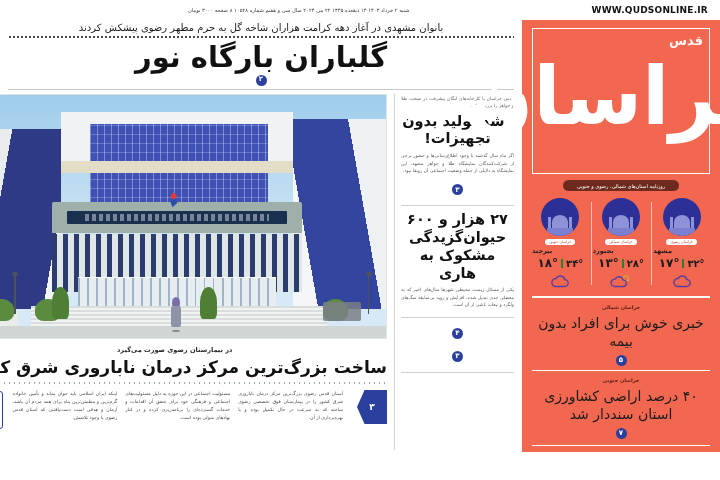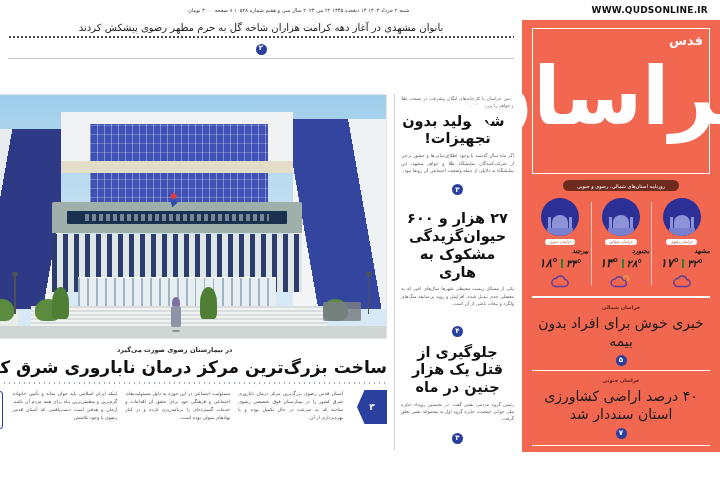--- a/index.html
+++ b/index.html
@@ -236,21 +236,21 @@
     color: #fff; font-size: 13px; font-weight: bold; opacity: .95;
   }
   .rail-sub {
     margin: 6px auto 0; background: #6e2a1d; color: #fff;
     font-size: 5px; border-radius: 9px; padding: 2.5px 14px;
     text-align: center; white-space: nowrap; width: fit-content;
   }
 
   .cities { display: flex; flex-direction: row; gap: 0; margin-top: 7px; }
   .city {
-    flex: 1; text-align: right; position: relative; padding: 0 2px; font-style: italic;
+    flex: 1; text-align: left; position: relative; padding: 0 2px;
   }
   .city + .city::after {
     content: ""; position: absolute; top: 4px; bottom: 4px; right: -1px;
     width: 1px; background: rgba(255,255,255,.6);
   }
   .city-icon {
     width: 38px; height: 38px; border-radius: 50%; background: #2b2f96;
     margin: 0 auto; position: relative; overflow: hidden;
   }
   .dome { position: absolute; left: 50%; transform: translateX(-50%); background: #8e93d8; }
@@ -296,20 +296,21 @@
   </div>
 
   <div class="main-area">
 
     <div class="kicker-row">
       <div class="kicker">بانوان مشهدی در آغاز دهه کرامت هزاران شاخه گل به حرم مطهر رضوی پیشکش کردند</div>
       <div class="dotted-rule"></div>
     </div>
 
     <div class="mainhead-wrap">
+      <div class="main-headline">گلباران بارگاه نور</div>
       <span class="pagebadge badge-center">۲</span>
       <div class="thin-rule"></div>
     </div>
 
     <div class="body-cols">
 
       <div class="left-briefs">
 
         <div class="brief">
           <div class="brief-over">قدس خراسان با کارخانه‌های لنگان پیشرفت در صنعت طلا و جواهر را بررسی کرد</div>
@@ -323,24 +324,20 @@
 
         <div class="brief">
           <div class="brief-title">۲۷ هزار و ۶۰۰ حیوان‌گزیدگی مشکوک به هاری</div>
           <div class="brief-lead">یکی از مسائل زیست محیطی شهرها سال‌های اخیر که به معضلی جدی تبدیل شده، افزایش و رویه بی‌سابقه سگ‌های ولگرد و تبعات ناشی از آن است.</div>
         </div>
         <div class="brief-sep"></div>
         <div class="badge-row">
           <span class="pagebadge">۴</span>
         </div>
 
-        <div class="brief">
-          <div class="brief-title">جلوگیری از قتل یک هزار جنین در ماه</div>
-          <div class="brief-lead">رئیس گروه مردمی نفس گفت: در نخستین رویداد جایزه ملی جوانی جمعیت، جایزه گروه اول به مجموعه نفس تعلق گرفت.</div>
-        </div>
         <div class="badge-row">
           <span class="pagebadge">۳</span>
         </div>
         <div class="brief-sep"></div>
       </div>
 
       <div class="feature">
 
         <div class="photo">
           <div class="sky"></div>

